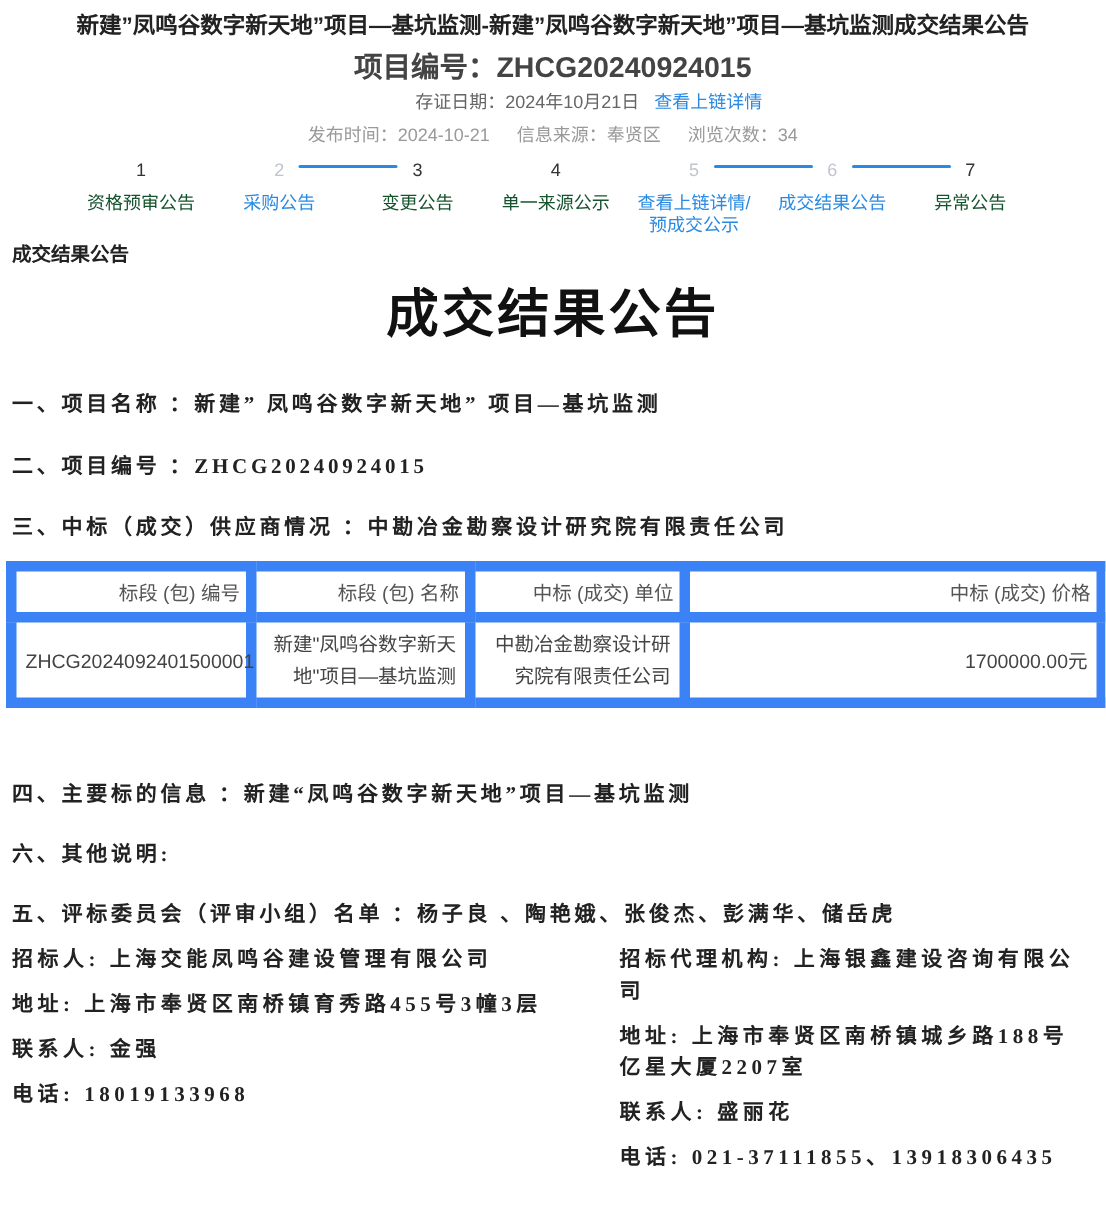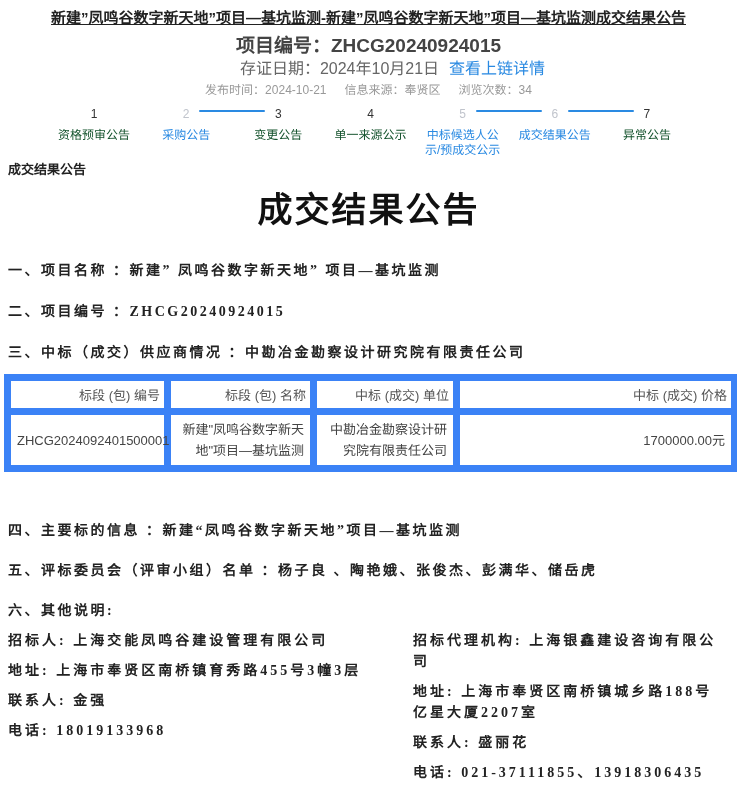--- a/index.html
+++ b/index.html
@@ -15,32 +15,31 @@
     color: #333;
   }
 
   
   .hdr { text-align: center; padding-top: 8px; }
   .hdr-title {
     font-size: 15px;
     font-weight: bold;
     color: #222;
     line-height: 20px;
-    text-decoration: underline;
   }
   .meta-strong {
     margin-top: 10px;
     font-size: 19px;
     font-weight: bold;
     color: #444;
     line-height: 16px;
   }
   .meta-cert {
     margin-top: 7px;
-    font-size: 16px;
+    font-size: 12px;
     color: #666;
     line-height: 15px;
     padding-left: 48px;
   }
   .meta-cert a {
     color: #2a8ae2;
     text-decoration: none;
     margin-left: 10px;
     cursor: pointer;
   }
@@ -196,21 +195,21 @@
       <span class="num">3</span>
       <span class="lbl">变更公告</span>
     </div>
     <div class="step">
       <span class="num">4</span>
       <span class="lbl">单一来源公示</span>
     </div>
     <div class="step active">
       <span class="line"></span>
       <span class="num">5</span>
-      <span class="lbl">中标候选人公示/预成交公示</span>
+      <span class="lbl">查看上链详情/预成交公示</span>
     </div>
     <div class="step active">
       <span class="line"></span>
       <span class="num">6</span>
       <span class="lbl">成交结果公告</span>
     </div>
     <div class="step">
       <span class="num">7</span>
       <span class="lbl">异常公告</span>
     </div>
@@ -244,22 +243,22 @@
         <tr>
           <td>ZHCG2024092401500001</td>
           <td>新建"凤鸣谷数字新天地"项目—基坑监测</td>
           <td>中勘冶金勘察设计研究院有限责任公司</td>
           <td>1700000.00元</td>
         </tr>
       </tbody>
     </table>
 
     <div class="para p4">四、主要标的信息 ：新建“凤鸣谷数字新天地”项目—基坑监测</div>
+    <div class="para p6">六、其他说明:</div>
     <div class="para p5">五、评标委员会（评审小组）名单 ：杨子良 、陶艳娥、张俊杰、彭满华、储岳虎</div>
-    <div class="para p6">六、其他说明:</div>
 
     <div class="contacts">
       <div class="contact-col">
         <div class="contact-line">招标人: 上海交能凤鸣谷建设管理有限公司</div>
         <div class="contact-line">地址: 上海市奉贤区南桥镇育秀路455号3幢3层</div>
         <div class="contact-line">联系人: 金强</div>
         <div class="contact-line">电话: 18019133968</div>
       </div>
       <div class="contact-col right">
         <div class="contact-line">招标代理机构: 上海银鑫建设咨询有限公司</div>

